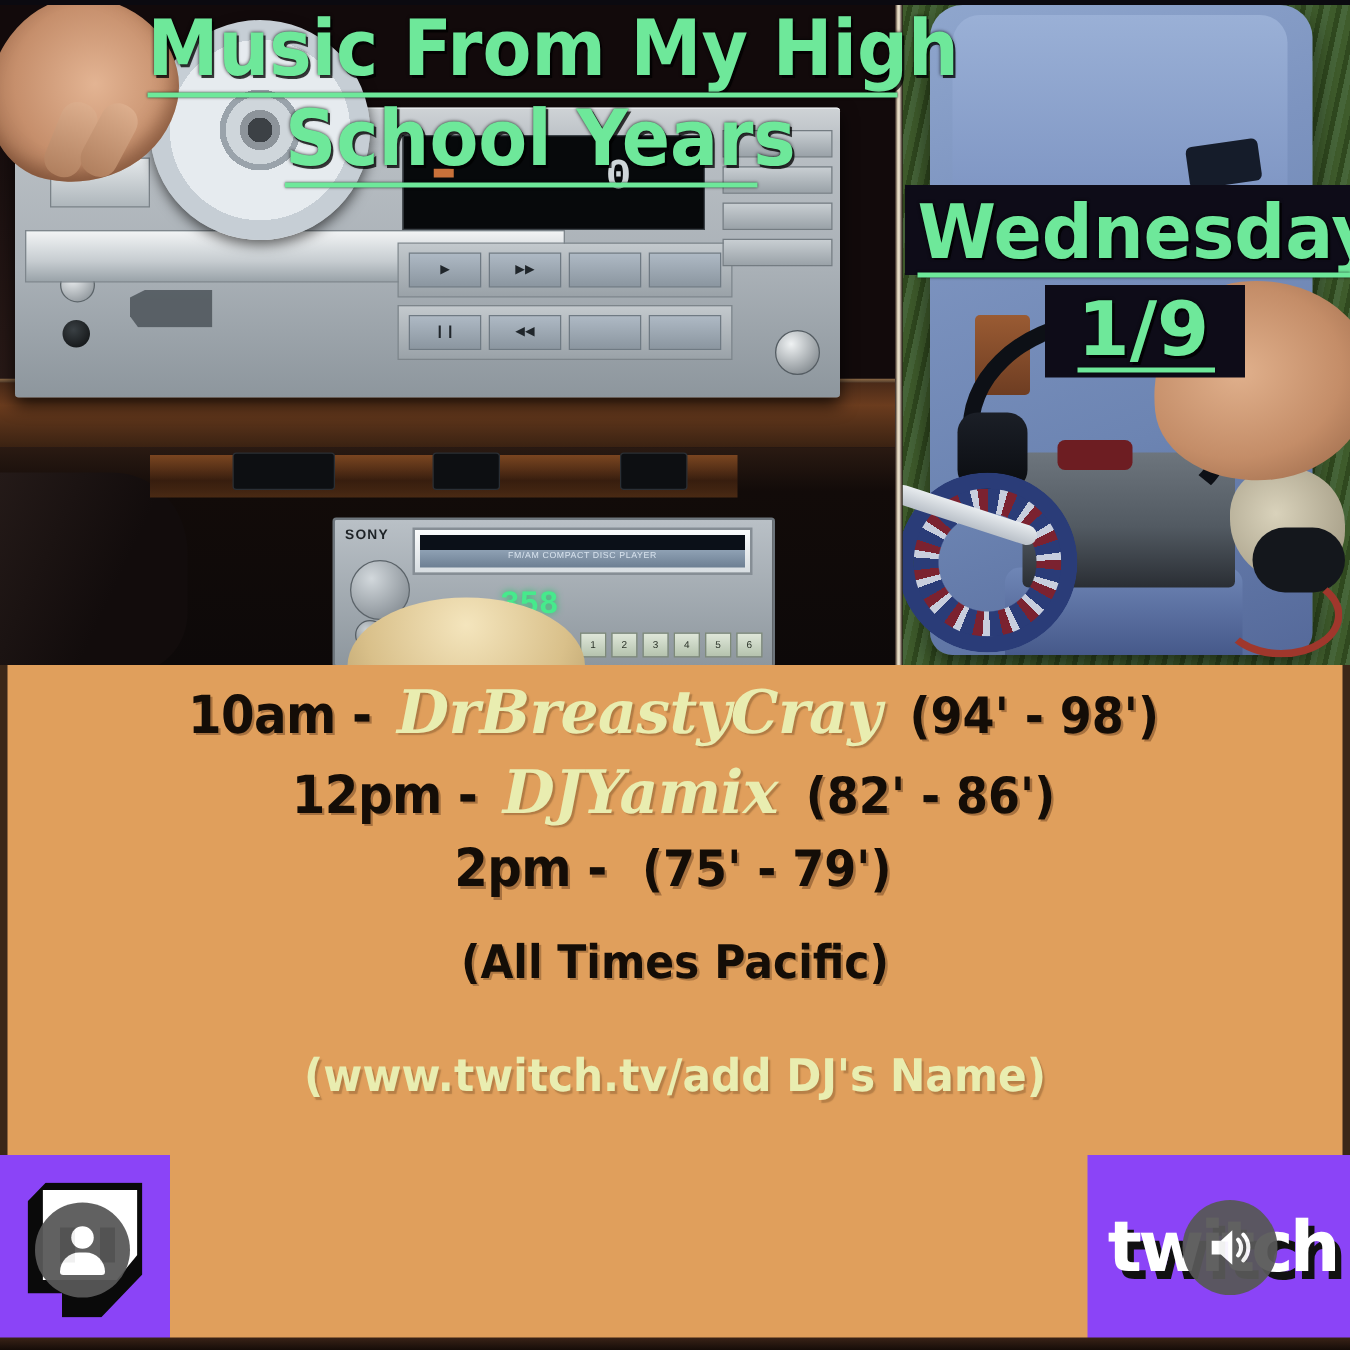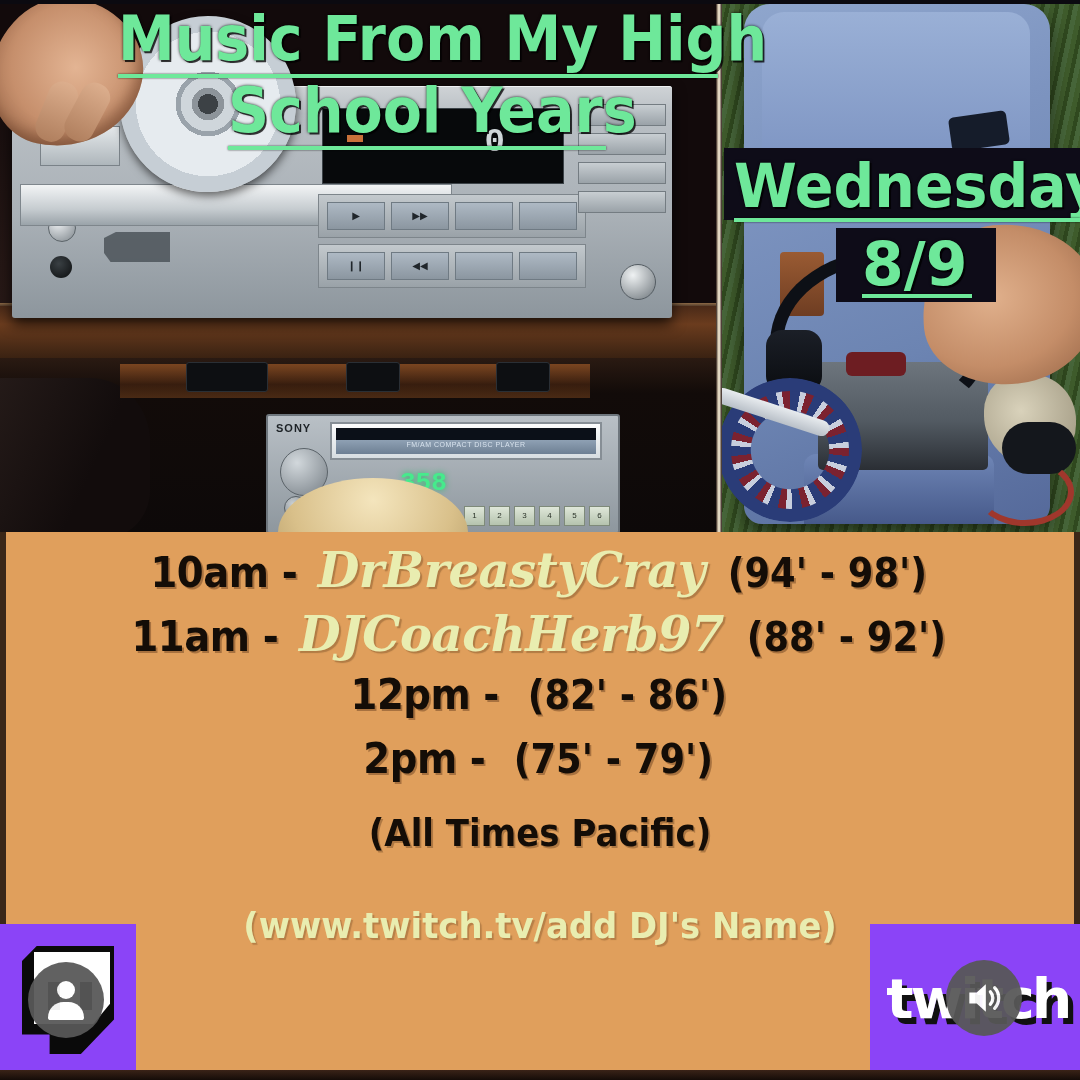--- a/index.html
+++ b/index.html
@@ -587,40 +587,36 @@
 
   <div class="headline" id="title-l1">Music From My High</div>
   <div class="hl-underline" id="ul-t1"></div>
   <div class="headline" id="title-l2">School Years</div>
   <div class="hl-underline" id="ul-t2"></div>
 
   <div class="date-backing" id="db1"></div>
   <div class="date-backing" id="db2"></div>
   <div class="headline" id="date-l1">Wednesday</div>
   <div class="hl-underline" id="ul-d1"></div>
-  <div class="headline" id="date-l2">8/9</div>
+  <div class="headline" id="date-l2">1/9</div>
   <div class="hl-underline" id="ul-d2"></div>
 
   <div class="schedule">
     <div style="padding-top:10px">
 
       <div class="row">
         <span class="time">10am -</span>
         <span class="dj">DrBreastyCray</span>
         <span class="yrs">(94' - 98')</span>
       </div>
 
-      <div class="row">
-        <span class="time">11am -</span>
-        <span class="dj">DJCoachHerb97</span>
-        <span class="yrs">(88' - 92')</span>
-      </div>
 
       <div class="row">
         <span class="time">12pm -</span>
+        <span class="dj">DJYamix</span>
         <span class="yrs">(82' - 86')</span>
       </div>
 
 
       <div class="row">
         <span class="time">2pm -</span>
         <span class="yrs">(75' - 79')</span>
       </div>
 
 

